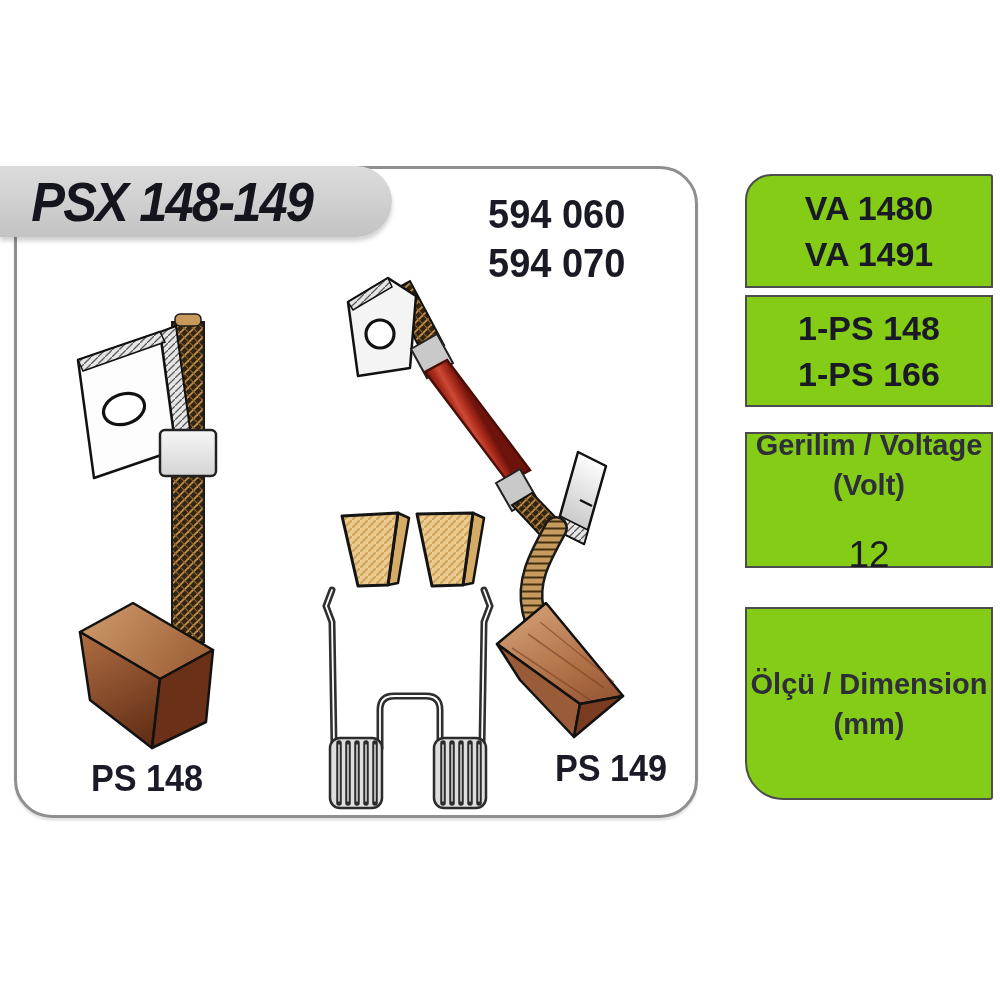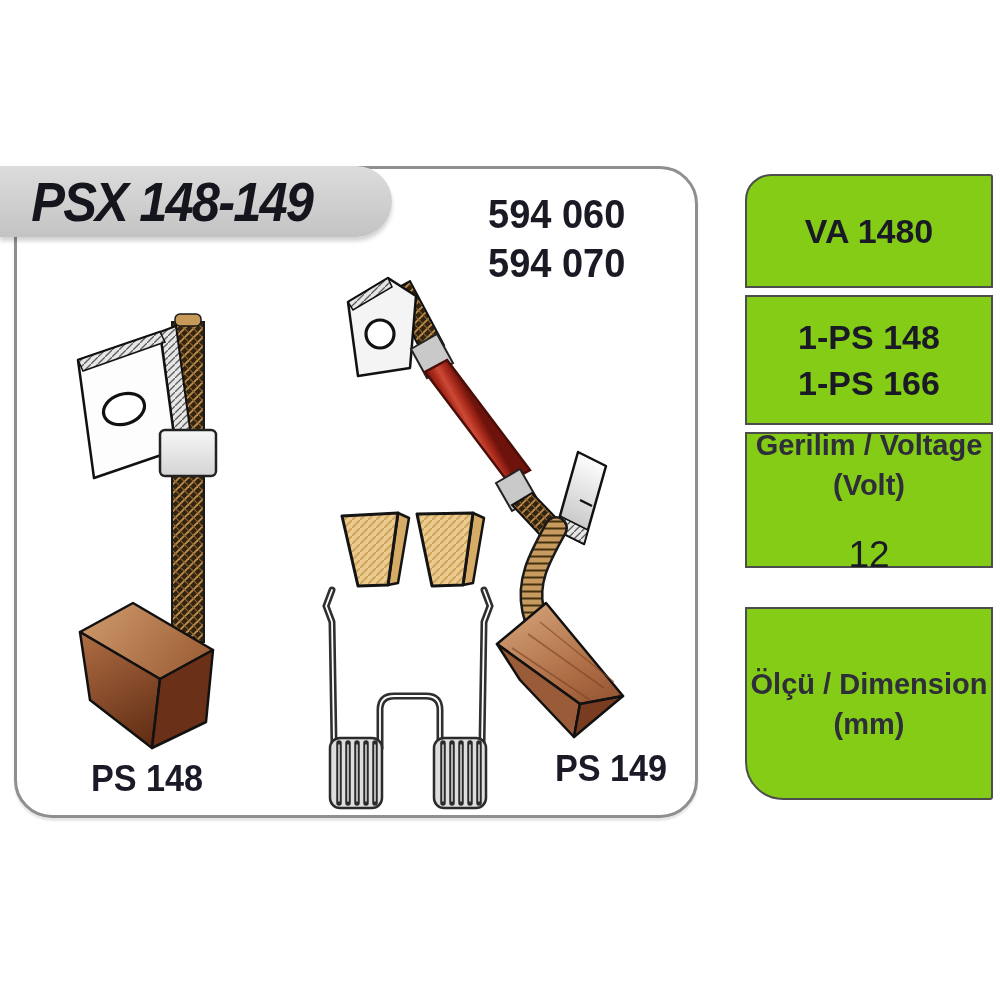--- a/index.html
+++ b/index.html
@@ -37,21 +37,21 @@
     transform:scaleX(.95);transform-origin:left top;white-space:nowrap;
   }
   
   .cell{
     position:absolute;left:737px;width:248px;background:#84cc16;
     border:2px solid #4d4d4d;box-sizing:border-box;
     display:flex;flex-direction:column;align-items:center;justify-content:center;
     text-align:center;color:#1a1a26;margin-left:8px;
   }
   .cell-1{top:174px;height:114px;border-radius:26px 3px 0 0;}
-  .cell-2{top:295px;height:130px;}
+  .cell-2{top:295px;height:112px;}
   .cell-3{top:432px;height:136px;}
   .cell-4{top:607px;height:193px;border-radius:0 0 3px 38px;}
   .cell .big{font-weight:bold;font-size:34px;line-height:46px;white-space:nowrap;}
   .cell .hdr{font-weight:bold;font-size:29px;line-height:40px;color:#2e2e3a;white-space:nowrap;}
   .cell .val{font-weight:normal;font-size:37px;line-height:40px;margin-top:30px;white-space:nowrap;}
   
   .part-label{
     position:absolute;font-weight:bold;font-size:36px;color:#1b1b28;
     white-space:nowrap;z-index:4;transform:scaleX(.95);
   }
@@ -204,20 +204,21 @@
   <span class="badge-text">PSX 148-149</span>
 </div>
 
 <div class="refnums">
   <div>594 060</div>
   <div>594 070</div>
 </div>
 
 <div class="cell cell-1">
   <div class="big">VA 1480</div>
+  <div class="big">VA 1491</div>
 </div>
 <div class="cell cell-2">
   <div class="big">1-PS 148</div>
   <div class="big">1-PS 166</div>
 </div>
 <div class="cell cell-3">
   <div class="hdr">Gerilim / Voltage</div>
   <div class="hdr">(Volt)</div>
   <div class="val">12</div>
 </div>

